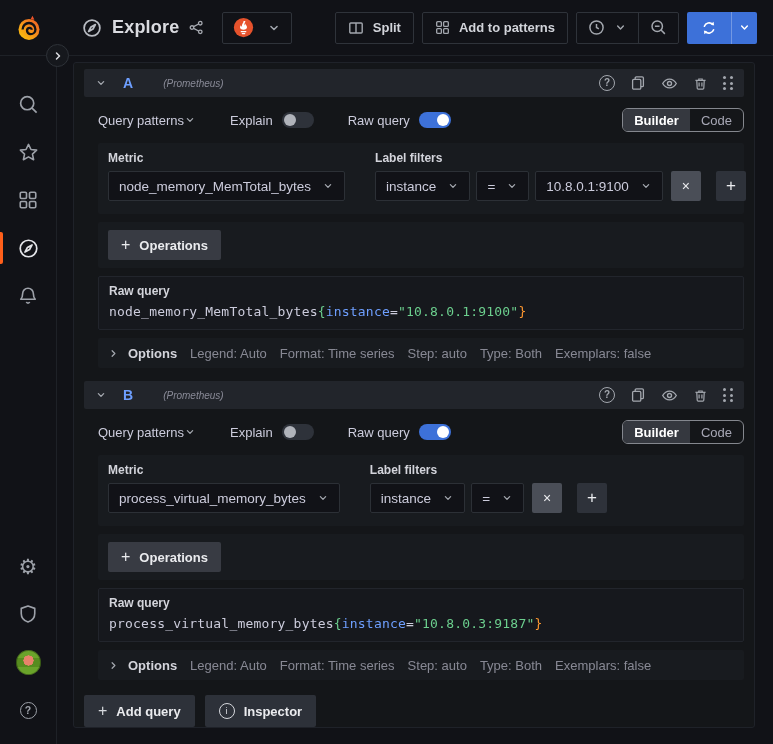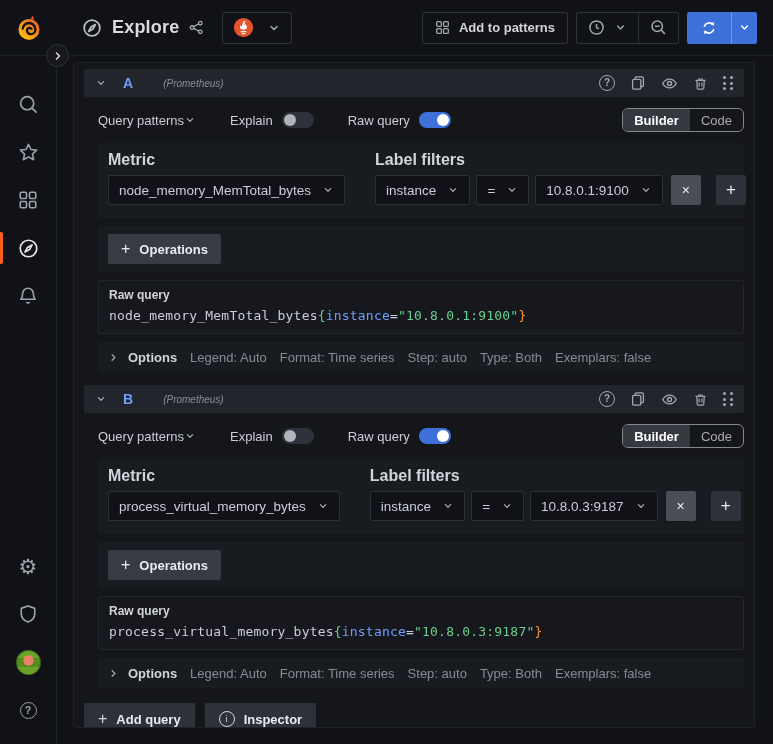--- a/index.html
+++ b/index.html
@@ -84,21 +84,21 @@
   .toggle{width:32px;height:16px;border-radius:9px;background:#2e323a;position:relative;flex:none}
   .toggle .knob{position:absolute;top:2px;left:2px;width:12px;height:12px;border-radius:50%;background:#b0b3ba}
   .toggle.on{background:var(--blue)}
   .toggle.on .knob{left:auto;right:2px;background:#fff}
   .bc-group{margin-left:auto;display:flex;border:1px solid #84878e;border-radius:6px;overflow:hidden;height:24px}
   .bc-group .opt{display:flex;align-items:center;padding:0 11px;color:rgba(204,204,220,.8);cursor:pointer}
   .bc-group .opt.active{background:#35383f;color:#fff;font-weight:700}
 
   .box{background:var(--box);border-radius:2px;margin-bottom:8px}
   .box.fields{padding:8px 10px 13px;display:flex;gap:30px}
-  .fld-label{font-size:16px;font-weight:700;display:block;margin-bottom:6px;color:#d3d4db}
+  .fld-label{font-size:12px;font-weight:700;display:block;margin-bottom:6px;color:#d3d4db}
   .select{height:30px;background:#111217;border:1px solid var(--input-border);border-radius:2px;
     display:flex;align-items:center;gap:11px;padding:0 10px;font-size:13.5px;color:var(--text);cursor:pointer}
   .select .chev{color:var(--icon)}
   .lf-row{display:flex;align-items:center;gap:6px}
   .sq-btn{width:30px;height:30px;display:flex;align-items:center;justify-content:center;border:none;
     border-radius:2px;color:#ecedf0;cursor:pointer;padding:0}
   .x-btn{background:#4a4e57;font-size:14px;margin-left:2px}
   .plus-btn{background:#2e323a;font-size:17px;margin-left:9px}
 
   .box.ops{padding:8px 10px}
@@ -169,20 +169,29 @@
       </span>
       <span class="chev">
         <svg viewBox="0 0 16 16" width="14" height="14" fill="none" stroke="currentColor" stroke-width="1.7" stroke-linecap="round" stroke-linejoin="round">
             <path d="M4.5 6.2L8 9.8l3.5-3.6"></path>
           </svg>
       </span>
     </button>
   </div>
 
   <div class="nav-right">
+    <button class="nav-btn">
+      <span class="ic">
+        <svg viewBox="0 0 16 16" width="16" height="16" fill="none" stroke="currentColor" stroke-width="1.4">
+          <rect x="1.8" y="3" width="12.4" height="10" rx="1"></rect>
+            <line x1="8" y1="3" x2="8" y2="13"></line>
+        </svg>
+      </span>
+      <span>Split</span>
+    </button>
 
     <button class="nav-btn">
       <span class="ic">
         <svg viewBox="0 0 16 16" width="15" height="15" fill="none" stroke="currentColor" stroke-width="1.4">
           <rect x="1.8" y="1.8" width="5" height="5" rx="1"></rect>
             <rect x="9.2" y="1.8" width="5" height="5" rx="1"></rect>
           <rect x="1.8" y="9.2" width="5" height="5" rx="1"></rect>
             <rect x="9.2" y="9.2" width="5" height="5" rx="1"></rect>
         </svg>
       </span>
@@ -551,28 +560,20 @@
               </span>
             </button>
             <button class="select">
               <span>=</span>
               <span class="chev">
                 <svg viewBox="0 0 16 16" width="12" height="12" fill="none" stroke="currentColor" stroke-width="1.7" stroke-linecap="round" stroke-linejoin="round">
                     <path d="M4.5 6.2L8 9.8l3.5-3.6"></path>
                   </svg>
               </span>
             </button>
-            <button class="select">
-              <span>10.8.0.3:9187</span>
-              <span class="chev">
-                <svg viewBox="0 0 16 16" width="12" height="12" fill="none" stroke="currentColor" stroke-width="1.7" stroke-linecap="round" stroke-linejoin="round">
-                    <path d="M4.5 6.2L8 9.8l3.5-3.6"></path>
-                  </svg>
-              </span>
-            </button>
             <button class="sq-btn x-btn">
               <span>×</span>
             </button>
             <button class="sq-btn plus-btn">
               <span>+</span>
             </button>
           </div>
         </div>
       </div>
 

